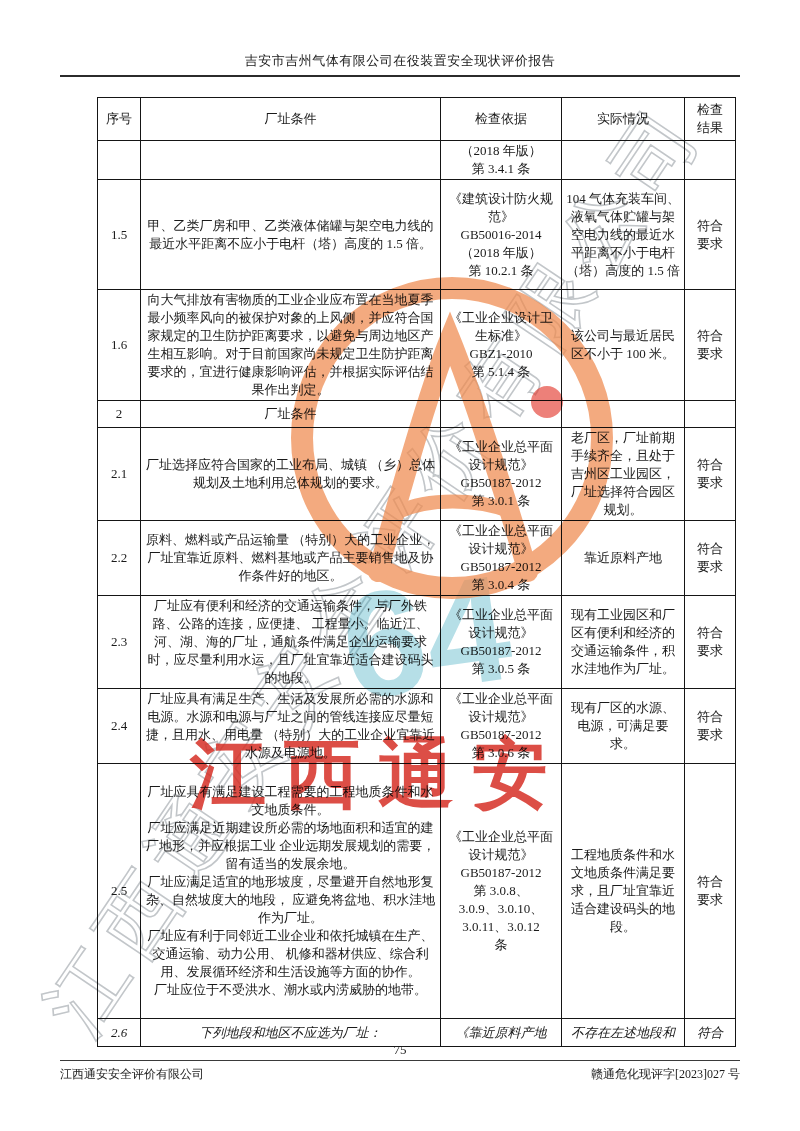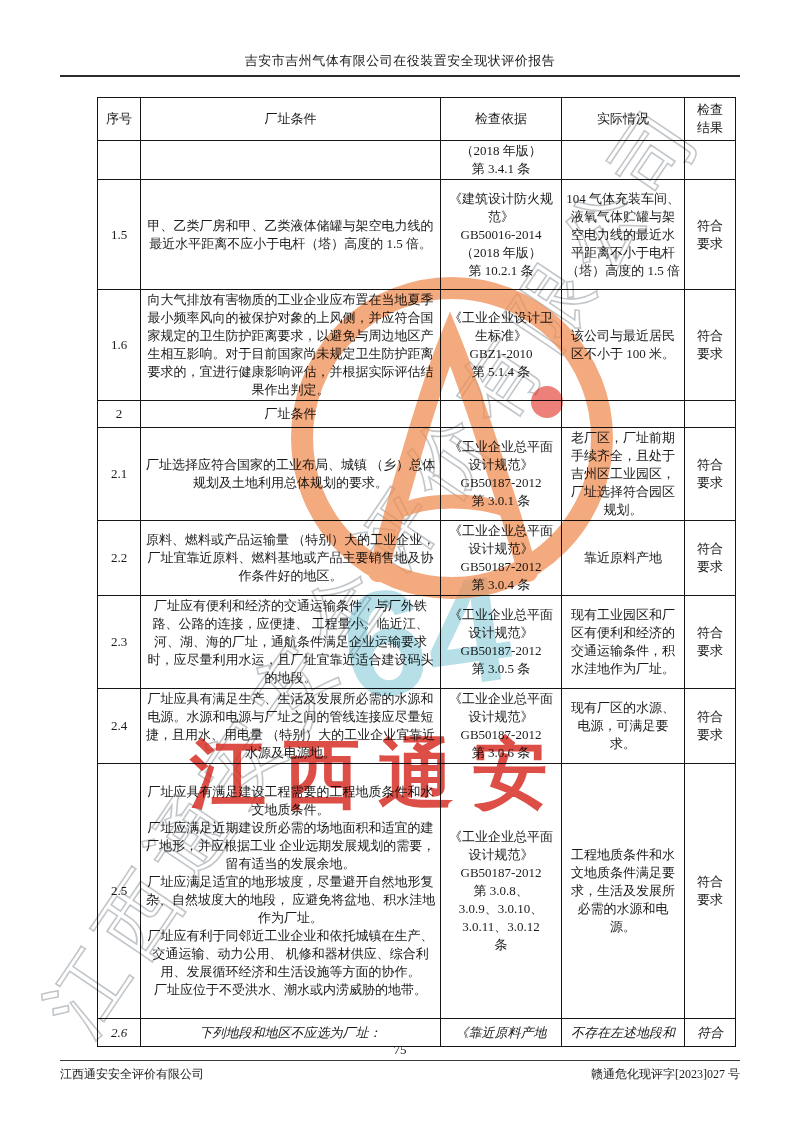--- a/index.html
+++ b/index.html
@@ -167,21 +167,21 @@
 厂址应满足近期建设所必需的场地面积和适宜的建厂地形，并应根据工业 企业远期发展规划的需要，留有适当的发展余地。
 厂址应满足适宜的地形坡度，尽量避开自然地形复杂、自然坡度大的地段， 应避免将盆地、积水洼地作为厂址。
 厂址应有利于同邻近工业企业和依托城镇在生产、交通运输、动力公用、 机修和器材供应、综合利用、发展循环经济和生活设施等方面的协作。
 厂址应位于不受洪水、潮水或内涝威胁的地带。</td>
       <td>《工业企业总平面设计规范》
 GB50187-2012
 第 3.0.8、
 3.0.9、3.0.10、
 3.0.11、3.0.12
 条</td>
-      <td>工程地质条件和水文地质条件满足要求，生活及发展所必需的水源和电源。</td>
+      <td>工程地质条件和水文地质条件满足要求，且厂址宜靠近适合建设码头的地段。</td>
       <td>符合
 要求</td>
     </tr>
     <tr class="h-26">
       <td>2.6</td>
       <td>下列地段和地区不应选为厂址：</td>
       <td>《靠近原料产地</td>
       <td>不存在左述地段和</td>
       <td>符合</td>
     </tr>

